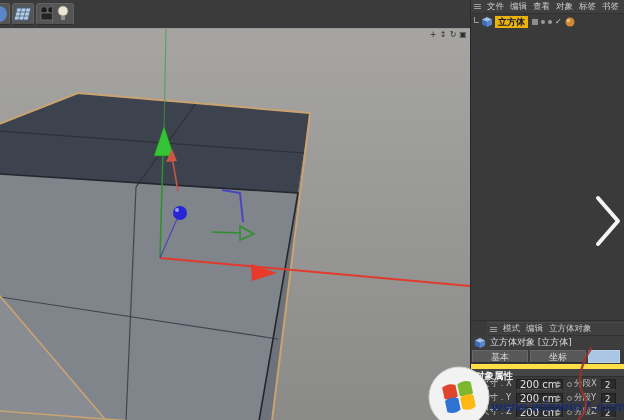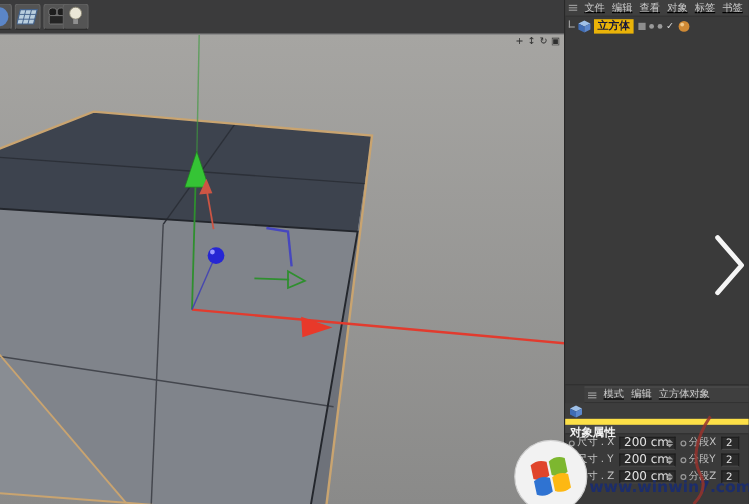--- a/index.html
+++ b/index.html
@@ -15,21 +15,21 @@
   
   .viewport { position:absolute; left:0; top:28px; width:470px; height:392px;
               background:linear-gradient(#a6a5a2, #8a8a89); border-top:1px solid #9b9b9b; }
   .nav-icons { position:absolute; top:1px; right:3px; display:flex; gap:2px; }
   .nav-icons span { font-size:8px; line-height:9px; color:#2e2e2e; width:8px; text-align:center; cursor:pointer; }
 
   
   .panel { position:absolute; left:470px; top:0; width:154px; height:420px;
            background:#3a3a3a; border-left:1px solid #282828; }
   .menubar { display:flex; align-items:center; gap:6px; height:14px; padding:0 0 0 3px;
-             background:#3f3f3f; border-bottom:1px solid #323232;text-decoration:underline; }
+             background:#3f3f3f; border-bottom:1px solid #323232; }
   .menubar .label { font-size:8.5px; color:#c9c9c9; white-space:nowrap; cursor:pointer; }
   .burger { width:7px; height:5px; border-top:1px solid #9a9a9a; border-bottom:1px solid #9a9a9a; position:relative; }
   .burger::after { content:""; position:absolute; left:0; top:1px; width:7px; border-top:1px solid #9a9a9a; }
 
   .om-row { position:absolute; left:0; top:15px; width:154px; height:14px; display:flex; align-items:center; }
   .tree-elbow { width:5px; height:6px; border-left:1px solid #9a9a9a; border-bottom:1px solid #9a9a9a; margin:0 2px 4px 3px; }
   .obj-name { font-size:9px; font-weight:bold; color:#17173a; background:#eab308; padding:0 3px; margin-left:2px; line-height:12px; cursor:pointer; }
   .om-minis { display:flex; align-items:center; gap:3px; margin-left:4px; }
   .mini-square { width:6px; height:6px; background:#8d8d8d; }
   .mini-dot { width:4px; height:4px; border-radius:50%; background:#9a9a9a; }
@@ -192,22 +192,28 @@
         <span class="label">编辑</span>
         <span class="label">立方体对象</span>
       </div>
 
       <div class="am-title">
         <svg width="12" height="12">
           <polygon points="6,1 11,3.5 6,6 1,3.5" fill="#9fc0e8"></polygon>
           <polygon points="1,3.5 6,6 6,11 1,8.5" fill="#3f6cb4"></polygon>
           <polygon points="11,3.5 6,6 6,11 11,8.5" fill="#5b87cc"></polygon>
         </svg>
-      </div>
-
+        <span>立方体对象 [立方体]</span>
+      </div>
+
+      <div class="tabs">
+        <span class="tab">基本</span>
+        <span class="tab">坐标</span>
+        <span class="tab sel"></span>
+      </div>
 
       <div class="section-hdr">对象属性</div>
 
       <div class="prop-row">
         <span class="kf"></span>
         <span class="p-label">尺寸 . X</span>
         <span class="p-field"><span>200 cm</span><span class="steppers">
               <i class="st-up"></i>
               <i class="st-dn"></i>
             </span></span>

